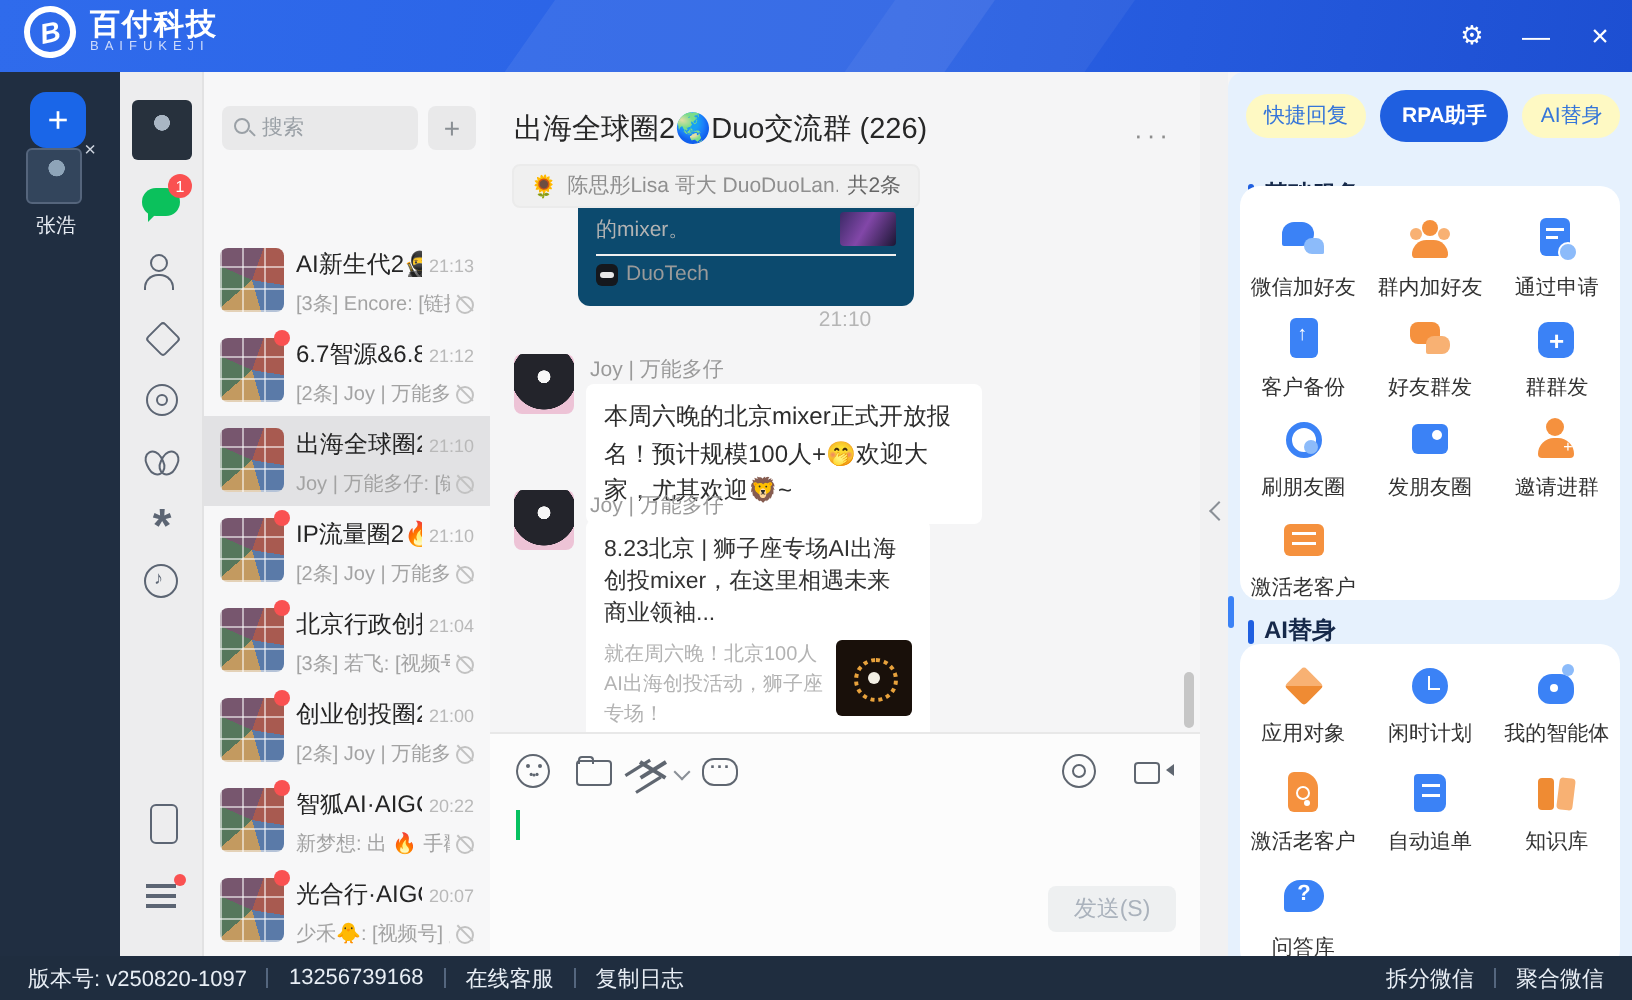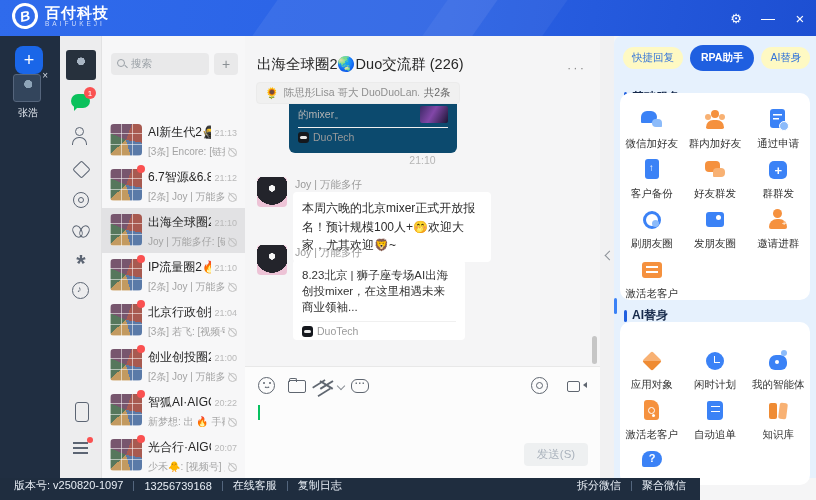--- a/index.html
+++ b/index.html
@@ -156,21 +156,21 @@
   .right-panel { position:absolute; left:614px; top:36px; width:202px; height:442px; background:#e6f1fd; border-radius:8px 0 0 0; }
   .rp-scroll { position:absolute; left:0px; top:262px; width:3px; height:16px; background:#3b82f6; border-radius:2px; }
   .tabs { position:absolute; left:9px; top:9px; display:flex; align-items:center; gap:7px; }
   .tab { font-size:10.5px; color:#3575d9; background:#fef9c3; border-radius:11px; padding:4px 9px; cursor:pointer; white-space:nowrap; }
   .tab.active { background:#1f5fe0; color:#fff; padding:6px 11px; border-radius:14px; font-weight:bold; }
   .sec-title { position:absolute; left:10px; display:flex; align-items:center; gap:5px; font-size:12px; font-weight:bold; color:#16294a; }
   .sec-title:before { content:""; width:3px; height:12px; background:#1f5fe0; border-radius:2px; }
   .st1 { top:53px;text-align:center; } .st2 { top:271px; }
   .card { position:absolute; left:6px; width:190px; background:#fff; border-radius:10px; display:grid; grid-template-columns:repeat(3,1fr); }
   .card1 { top:57px; height:207px; padding-top:8px; }
-  .card2 { top:286px; height:163px; padding-top:20px; }
+  .card2 { top:286px; height:163px; padding-top:2px; }
   .cell { display:flex; flex-direction:column; align-items:center; gap:4px; padding-top:6px; cursor:pointer; }
   .cell-label { font-size:10.5px; color:#333; white-space:nowrap; }
   .gi { width:26px; height:26px; position:relative; }
   .gi-chat2:before { content:""; position:absolute; left:2px; top:4px; width:16px; height:12px; background:#3b82f6; border-radius:6px 6px 6px 1px; }
   .gi-chat2:after { content:""; position:absolute; left:13px; top:12px; width:10px; height:8px; background:#8cbbfa; border-radius:5px 5px 1px 5px; }
   .gi-people:before { content:""; position:absolute; left:9px; top:3px; width:8px; height:8px; background:#f5913e; border-radius:50%; box-shadow:-7px 3px 0 -1px #f8b173,7px 3px 0 -1px #f8b173; }
   .gi-people:after { content:""; position:absolute; left:4px; top:13px; width:18px; height:9px; background:#f5913e; border-radius:8px 8px 2px 2px; }
   .gi-doc-check:before { content:""; position:absolute; left:5px; top:2px; width:15px; height:19px; background:#3b82f6; border-radius:3px;
     background-image:linear-gradient(#fff 0 0),linear-gradient(#fff 0 0); background-size:9px 1.5px,6px 1.5px; background-position:3px 5px,3px 9px; background-repeat:no-repeat; }
   .gi-doc-check:after { content:""; position:absolute; left:14px; top:14px; width:8px; height:8px; background:#8cbbfa; border:1.5px solid #fff; border-radius:50%; }
@@ -199,22 +199,22 @@
   .gi-doc-key:before { content:""; position:absolute; left:5px; top:2px; width:15px; height:20px; background:#f5913e; border-radius:3px 8px 3px 3px; }
   .gi-doc-key:after { content:""; position:absolute; left:9px; top:9px; width:5px; height:5px; border:1.6px solid #fff; border-radius:50%; box-shadow:2px 5px 0 -2px #fff; }
   .gi-notebook:before { content:""; position:absolute; left:5px; top:3px; width:16px; height:19px; background:#3b82f6; border-radius:2px 4px 4px 2px; }
   .gi-notebook:after { content:""; position:absolute; left:9px; top:8px; width:9px; height:7px; background:repeating-linear-gradient(#fff 0 1.5px,transparent 1.5px 5px); }
   .gi-books:before { content:""; position:absolute; left:4px; top:5px; width:8px; height:16px; background:#ef8b33; border-radius:2px; }
   .gi-books:after { content:""; position:absolute; left:14px; top:5px; width:8px; height:16px; background:#f8b173; border-radius:2px; transform:rotate(7deg); }
   .gi-question:before { content:""; position:absolute; left:3px; top:3px; width:20px; height:16px; background:#3b82f6; border-radius:8px 8px 8px 2px; }
   .gi-question:after { content:"?"; position:absolute; left:10px; top:4px; color:#fff; font-size:11px; font-weight:bold; }
 
   
-  .statusbar { position:absolute; left:0; top:478px; width:700px; height:22px; background:#1f2d3f;
-    display:flex; align-items:flex-start; color:#e8eef5; font-size:11px; padding:0 14px; }
+  .statusbar { position:absolute; left:0; top:478px; width:816px; height:22px; background:#1f2d3f;
+    display:flex; align-items:center; color:#e8eef5; font-size:11px; padding:0 14px; }
   .sb-left { display:flex; align-items:center; gap:10px; }
   .sb-right { margin-left:auto; display:flex; align-items:center; gap:10px; }
   .sep { width:1px; height:10px; background:#54667e; }
   .sb-link { cursor:pointer; }
 </style>
 </head>
 <body>
 
 <div class="app">
 
@@ -429,20 +429,24 @@
     <div class="time-sep">21:10</div>
 
     <div class="msg-avatar ma1"></div>
     <div class="msg-name mn1">Joy | 万能多仔</div>
     <div class="bubble">本周六晚的北京mixer正式开放报名！预计规模100人+🤭欢迎大家，尤其欢迎🦁~</div>
 
     <div class="msg-avatar ma2"></div>
     <div class="msg-name mn2">Joy | 万能多仔</div>
     <div class="link-card">
       <div class="lc-title">8.23北京 | 狮子座专场AI出海创投mixer，在这里相遇未来商业领袖...</div>
+      <div class="lc-body">
+        <div class="lc-desc">就在周六晚！北京100人AI出海创投活动，狮子座专场！</div>
+        <div class="lc-thumb"></div>
+      </div>
       <div class="lc-divider"></div>
       <div class="src-row">
         <span class="src-logo"></span>
         <span class="src-name">DuoTech</span>
       </div>
     </div>
 
     <div class="msg-scrollbar"></div>
 
     <div class="input-area">

